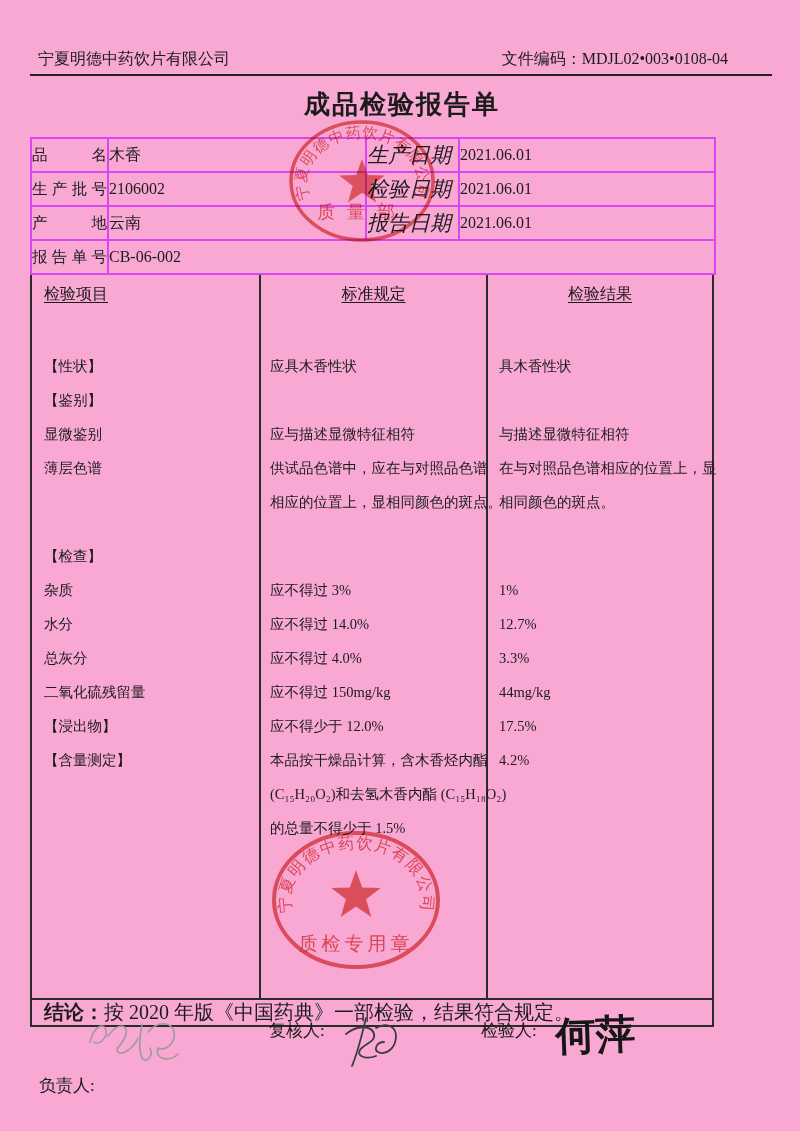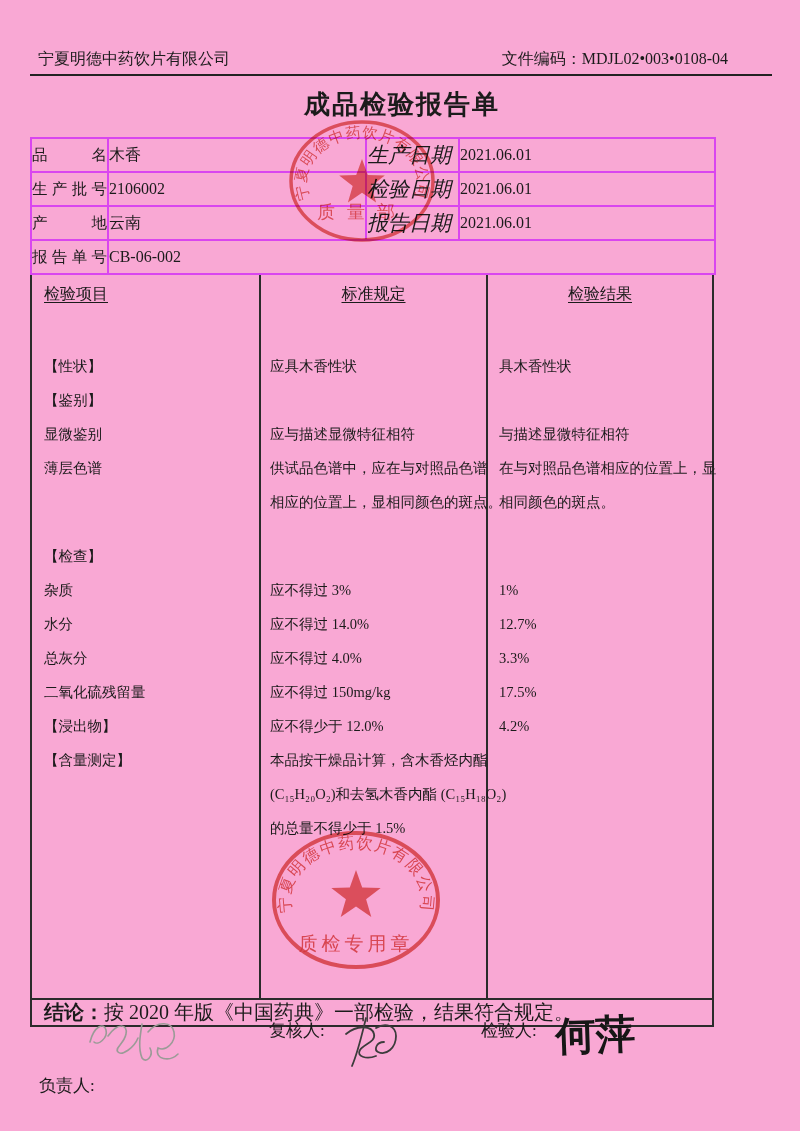--- a/index.html
+++ b/index.html
@@ -159,20 +159,21 @@
           <div class="mline">具木香性状</div>
           <div class="mline"></div>
           <div class="mline">与描述显微特征相符</div>
           <div class="mline">在与对照品色谱相应的位置上，显</div>
           <div class="mline">相同颜色的斑点。</div>
           <div class="mspacer"></div>
           <div class="mline"></div>
           <div class="mline">1%</div>
           <div class="mline">12.7%</div>
           <div class="mline">3.3%</div>
+          <div class="mline">44mg/kg</div>
           <div class="mline">17.5%</div>
           <div class="mline">4.2%</div>
           <div class="mline"></div>
           <div class="mline"></div>
         </div>
     </div>
   </div>
 
   <div class="conclusion">
     <span class="clabel">结论：</span><span>按 2020 年版《中国药典》一部检验，结果符合规定。</span>

